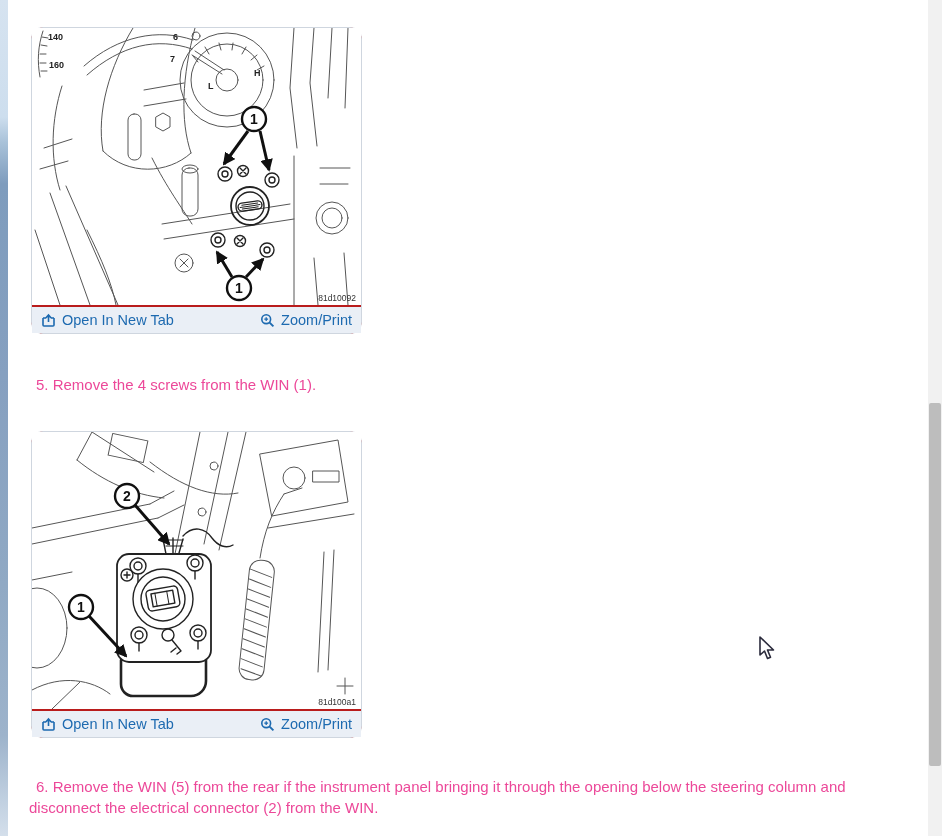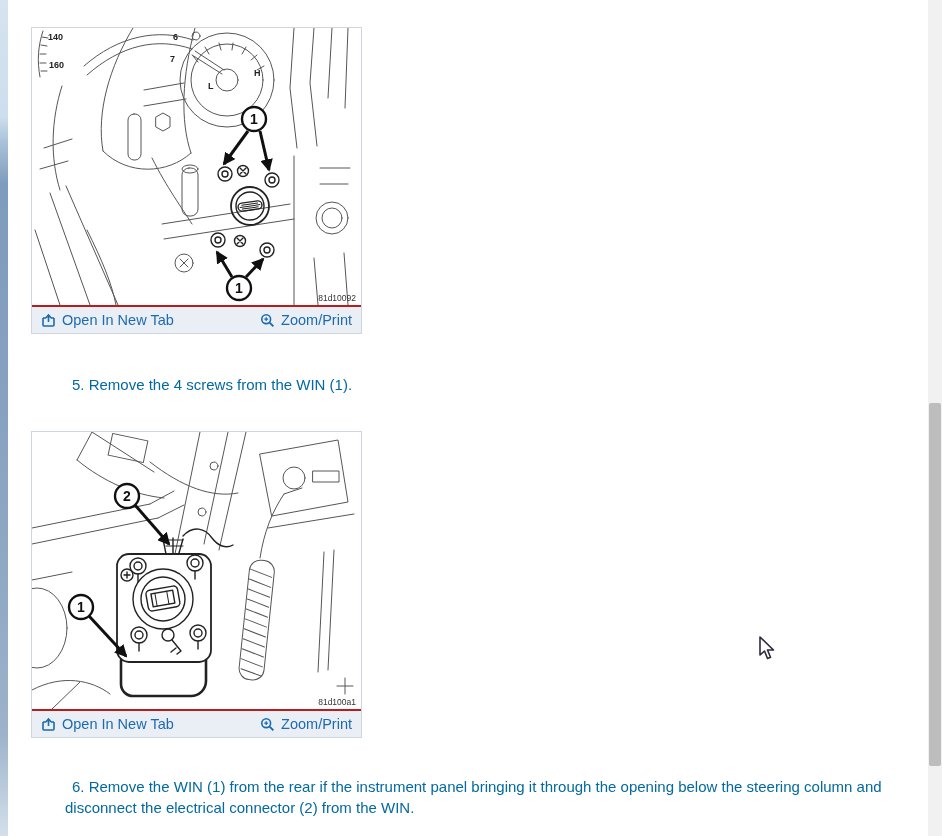--- a/index.html
+++ b/index.html
@@ -21,42 +21,42 @@
     position:absolute;right:0;top:0;width:14px;height:836px;
     background:#f1f1f1;
   }
   .scroll-thumb{
     position:absolute;left:1px;right:1px;top:403px;height:363px;
     background:#bdbdbd;border-radius:2px;
   }
   
   .figure-box{
     position:absolute;left:31px;width:329px;
-    border:1px solid #cfd6df;border-radius:0;background:#b91c1c;
+    border:1px solid #cfd6df;border-radius:12px;background:#b91c1c;
     box-sizing:content-box;
   }
   .figure-box.first{top:27px;}
   .figure-box.second{top:431px;}
   .figure-image{
     width:329px;height:277px;background:#ffffff;display:block;position:relative;
   }
   .figure-footer{
     height:28px;background:#eaeff6;border-top:2px solid #b91c1c;
     display:flex;align-items:center;justify-content:space-between;
     padding:0 9px;box-sizing:border-box;
   }
   .fig-link{
     display:flex;align-items:center;gap:6px;
     color:#1d6ab0;font-size:14.5px;cursor:pointer;text-decoration:none;
     line-height:1;
   }
   .fig-link svg{display:block;}
   
   .step-text{
-    position:absolute;color:#0369a1;font-size:15px;line-height:21px;margin-left:36px;
+    position:absolute;color:#ec4899;font-size:15px;line-height:21px;
   }
   .step5{left:36px;top:374px;width:600px;}
   .step6{left:29px;top:776px;width:876px;text-indent:7px;}
   
   .cursor{position:absolute;left:758px;top:636px;width:18px;height:26px;pointer-events:none;}
   
   .art{stroke:#565656;stroke-width:1;fill:none;stroke-linecap:round;stroke-linejoin:round;}
   .art-dark{stroke:#222;stroke-width:1.4;fill:none;stroke-linecap:round;stroke-linejoin:round;}
   .callout-circle{fill:#ffffff;stroke:#101010;stroke-width:2.4;}
   .callout-num{font:bold 14px "Liberation Sans",sans-serif;fill:#101010;text-anchor:middle;}
@@ -297,21 +297,21 @@
       <svg width="15" height="15" viewBox="0 0 15 15">
         <circle cx="6.2" cy="6.2" r="4.4" fill="none" stroke="#1d6ab0" stroke-width="1.6"></circle>
         <path d="M9.6,9.6 L13.4,13.4" stroke="#1d6ab0" stroke-width="1.9"></path>
         <path d="M6.2,4.3 v3.8 M4.3,6.2 h3.8" stroke="#1d6ab0" stroke-width="1.3"></path>
       </svg>
       <span>Zoom/Print</span>
     </a>
   </div>
 </div>
 
-<div class="step-text step6">6. Remove the WIN (1) from the rear if the instrument panel bringing it through the opening below the steering column and disconnect the electrical connector (2) from the WIN.</div>
+<div class="step-text step6">6. Remove the WIN (5) from the rear if the instrument panel bringing it through the opening below the steering column and disconnect the electrical connector (2) from the WIN.</div>
 
 <div class="scrollbar">
   <div class="scroll-thumb"></div>
 </div>
 
 <svg class="cursor" viewBox="0 0 18 26">
   <path d="M2,1 L2,19 L6.5,15 L9.5,22.5 L12.5,21.2 L9.5,14 L15.5,14 Z" fill="#ffffff" stroke="#2b2b3c" stroke-width="1.6" stroke-linejoin="round"></path>
 </svg>
 
 </body></html>

